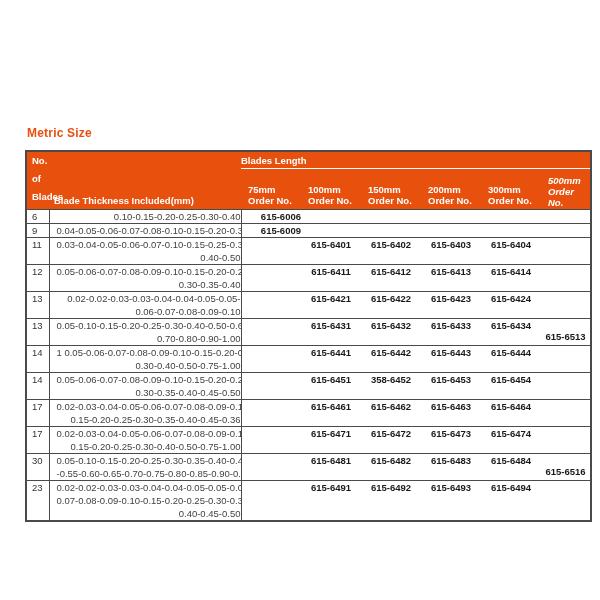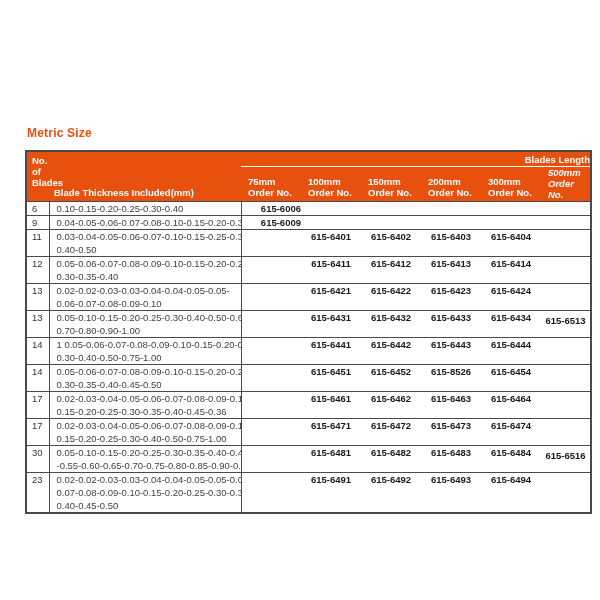--- a/index.html
+++ b/index.html
@@ -15,37 +15,37 @@
   }
   table.spec {
     position:absolute; left:25px; top:150px; width:565px;
     border-collapse:collapse; table-layout:fixed;
     border:2px solid var(--border);
   }
   thead th {
     background:var(--accent); color:#fff; font-size:9.5px; font-weight:bold;
     text-align:left; padding:0; vertical-align:bottom;
   }
-  th.h-length { text-align:right; vertical-align:middle; height:13px; border-bottom:1px solid #fff; padding-top:1px; }
-  th.h-blades { padding:0 0 13px 5px; line-height:11px; }
+  th.h-length { text-align:left; vertical-align:middle; height:13px; border-bottom:1px solid #fff; padding-top:1px; }
+  th.h-blades { padding:0 0 3px 5px; line-height:18px; }
   th.h-thick  { padding:0 0 3px 5px; }
   th.h-mm     { padding:0 0 3px 7px; line-height:11px; height:21px; }
   th.h-mm span { display:block; }
   th.h-blades span { display:block; }
   th.h-mm.h-500 { padding-bottom:1px;font-style:italic; }
   tbody td {
     font-size:9.5px; line-height:13px; vertical-align:top;
     border-top:1px solid var(--border); padding:0; color:#3f3f3f;
     white-space:nowrap; overflow:hidden;
   }
   td.c-blades { padding-left:5px; border-right:1px solid var(--border); color:#333; }
-  td.c-thick  { padding-left:7px; border-right:1px solid var(--border); }
+  td.c-thick  { padding-left:7px; border-right:1px solid var(--border);text-align:right; }
   td.c-order  { text-align:center; font-weight:bold; color:#1a1a1a; }
   td.c-75     { text-align:right; padding-left:10px; }
-  td.c-500    { padding-top:3px; }
+  td.c-500    { padding-top:11px; }
 </style>
 </head>
 <body>
 
 <div class="page">
 
   <div class="title">Metric Size</div>
 
   <table class="spec">
     <colgroup>
@@ -185,22 +185,22 @@
           <td class="c-order c-500"></td>
         </tr>
         <tr>
           <td class="c-blades">14</td>
           <td class="c-thick">
             <div>0.05-0.06-0.07-0.08-0.09-0.10-0.15-0.20-0.25-</div>
             <div>0.30-0.35-0.40-0.45-0.50</div>
           </td>
           <td class="c-order c-75"></td>
           <td class="c-order">615-6451</td>
-          <td class="c-order">615-6452</td>
-          <td class="c-order">615-8526</td>
+          <td class="c-order">358-6452</td>
+          <td class="c-order">615-6453</td>
           <td class="c-order">615-6454</td>
           <td class="c-order c-500"></td>
         </tr>
         <tr>
           <td class="c-blades">17</td>
           <td class="c-thick">
             <div>0.02-0.03-0.04-0.05-0.06-0.07-0.08-0.09-0.10-</div>
             <div>0.15-0.20-0.25-0.30-0.35-0.40-0.45-0.36</div>
           </td>
           <td class="c-order c-75"></td>

